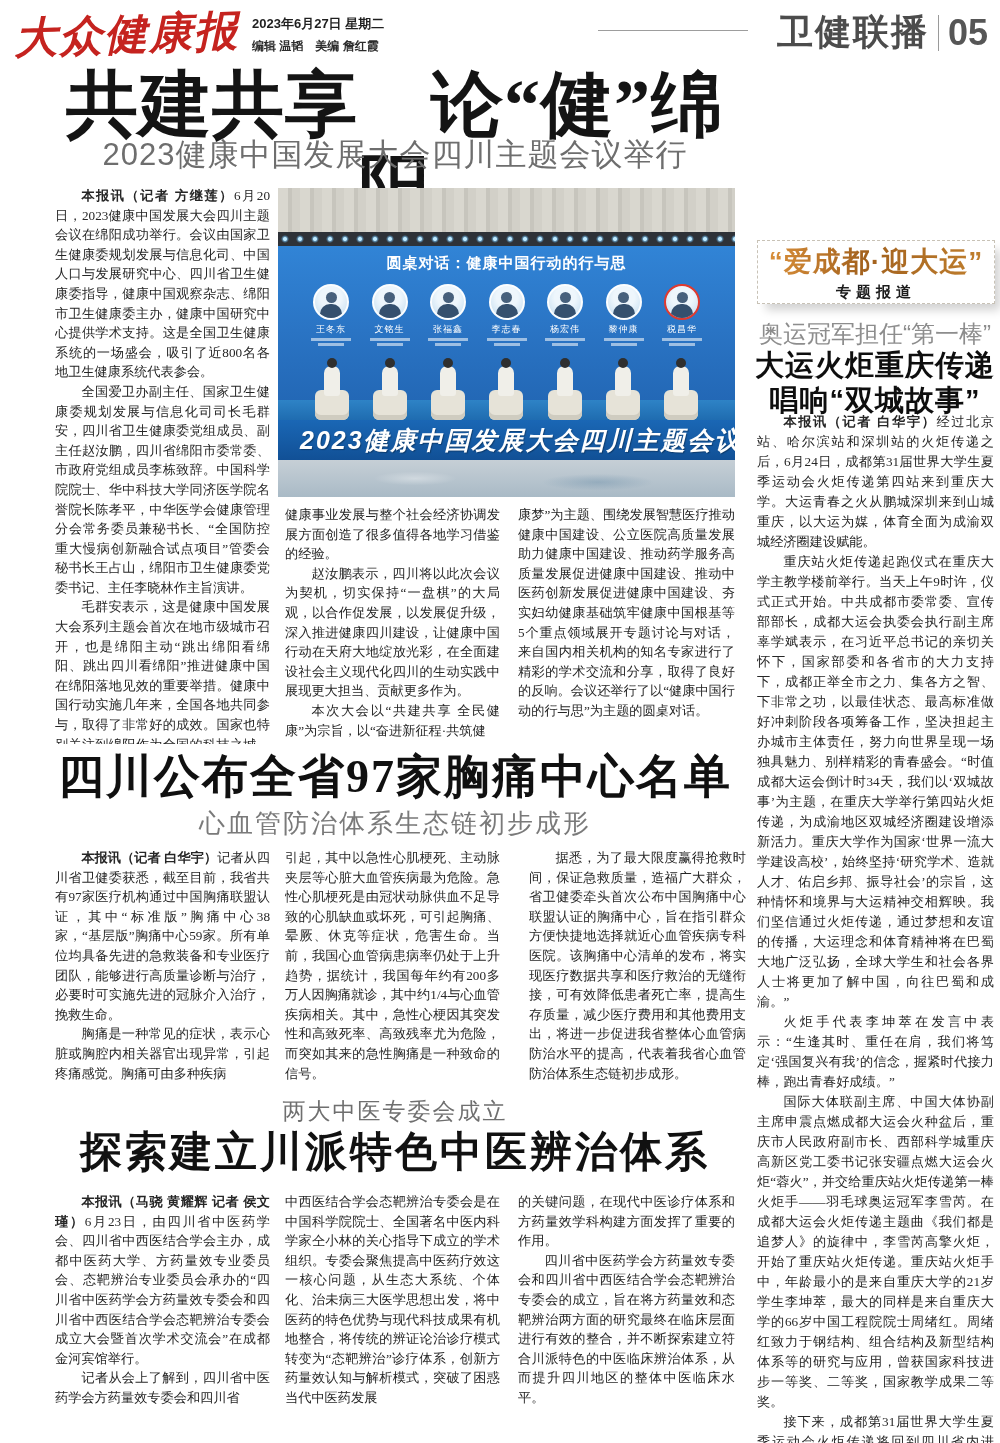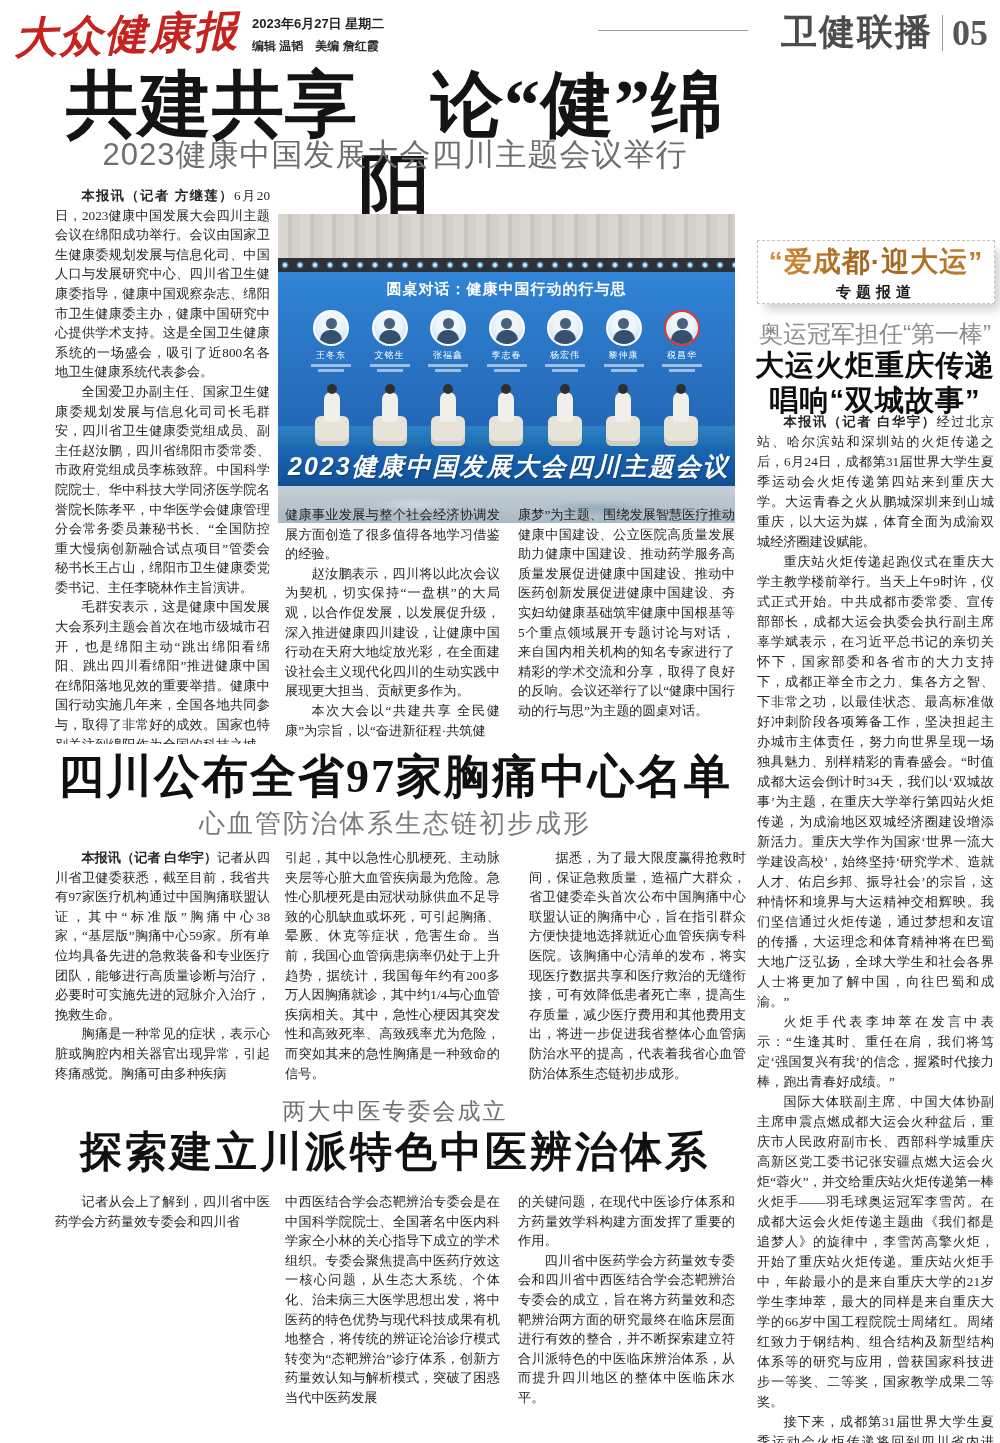--- a/index.html
+++ b/index.html
@@ -8,40 +8,40 @@
 
   
   .logo{position:absolute;left:14px;top:6px;font-size:43px;color:#c5231f;font-style:italic;
         font-weight:bold;letter-spacing:2px;transform:rotate(-2deg);
         font-family:"DejaVu Serif",serif;}
   .date-block{position:absolute;left:252px;top:15px;font-family:"Liberation Sans","DejaVu Sans",sans-serif;}
   .date-line{font-size:13px;font-weight:bold;color:#1f1f1f;}
   .staff-line{font-size:12px;font-weight:bold;color:#2c2c2c;margin-top:5px;}
   .header-rule{position:absolute;left:598px;top:30px;width:150px;height:1px;background:#9d9d9d;}
   .section-block{position:absolute;right:12px;top:8px;display:flex;align-items:center;gap:9px;
-        font-family:Liberation Serif, serif;color:#4c4c4c;}
+        font-family:Liberation Sans, sans-serif;color:#4c4c4c;}
   .section-name{font-size:36px;font-weight:bold;letter-spacing:2px;}
   .vbar{width:1px;height:36px;background:#9a9a9a;}
   .page-num{font-size:36px;font-weight:bold;color:#565656;}
 
   
   .col{position:absolute;overflow:hidden;}
   .body p{margin:0;font-size:13.2px;line-height:19.6px;color:#262626;text-align:justify;}
   .para{text-indent:2em;}
   .cont{text-indent:0;}
   .lead-in{font-weight:bold;font-family:"Liberation Sans","DejaVu Sans",sans-serif;}
 
   
   .lead-headline{position:absolute;left:55px;top:64px;width:680px;text-align:center;
         font-size:72px;font-weight:bold;color:#141414;line-height:1.15;letter-spacing:1px;}
   .lead-sub{position:absolute;left:55px;top:134px;width:680px;text-align:center;font-size:31px;
         color:#6e6e6e;font-family:"Liberation Sans","DejaVu Sans",sans-serif;letter-spacing:1px;}
 
   
-  .photo{position:absolute;left:278px;top:188px;width:457px;height:309px;background:#ec4899;overflow:hidden;margin-top:26px;}
+  .photo{position:absolute;left:278px;top:188px;width:457px;height:309px;background:#ec4899;overflow:hidden;}
   .ph-curtain{position:absolute;left:0;top:0;width:457px;height:46px;
         background:repeating-linear-gradient(90deg,#d9d7cf 0 10px,#c7c5bd 10px 14px,#d2d0c8 14px 22px);}
   .ph-lights{position:absolute;left:0;top:44px;width:457px;height:14px;background-color:#2e3238;
         background-image:radial-gradient(circle at 7px 7px,#bfeaff 0 1.5px,rgba(120,200,255,.55) 2.5px,transparent 4px);
         background-size:15px 14px;}
   .ph-backdrop{position:absolute;left:0;top:58px;width:457px;height:154px;
         background:linear-gradient(180deg,#3184d6 0%,#2a74c4 55%,#2368b6 100%);}
   .ph-title{position:absolute;left:0;top:66px;width:457px;text-align:center;color:#ffffff;
         font-size:15px;font-weight:bold;letter-spacing:1px;
         font-family:"Liberation Sans","DejaVu Sans",sans-serif;}
@@ -68,21 +68,21 @@
   .panelist{position:relative;width:40px;height:54px;}
   .chair{position:absolute;bottom:0;left:3px;width:34px;height:30px;background:#e6e3d8;border-radius:6px;
         box-shadow:inset 0 -5px 0 #cfccc0;}
   .person{position:absolute;top:0;left:50%;width:16px;height:30px;margin-left:-8px;border-radius:7px 7px 3px 3px;
         background:#f0efe9;z-index:2;}
   .person::before{content:"";position:absolute;left:50%;top:-8px;width:10px;height:10px;margin-left:-5px;
         border-radius:50%;background:#2f2f2f;}
   .ph-banner{position:absolute;left:0;top:232px;width:457px;height:40px;
         background:linear-gradient(180deg,#1a67b5,#115096);overflow:hidden;white-space:nowrap;}
   .ph-banner-text{font-size:25px;line-height:40px;color:#ffffff;font-weight:bold;font-style:italic;
-        letter-spacing:2px;padding-left:10px;font-family:"Liberation Sans","DejaVu Sans",sans-serif;
+        letter-spacing:2px;padding-left:22px;font-family:"Liberation Sans","DejaVu Sans",sans-serif;
         text-shadow:1px 1px 1px rgba(0,0,0,.3);text-align:right;}
   .ph-carpet{position:absolute;left:0;top:272px;width:457px;height:37px;
         background:linear-gradient(180deg,#c6cfd6,#a9bac6);}
   .ph-carpet::before{content:"";position:absolute;inset:0;
         background:radial-gradient(ellipse 60px 10px at 30% 50%,rgba(255,255,255,.35),transparent 70%),
                    radial-gradient(ellipse 80px 12px at 70% 60%,rgba(90,130,160,.35),transparent 70%);}
 
   
   .chest-headline{position:absolute;left:55px;top:746px;width:680px;text-align:center;font-size:46px;
         font-weight:bold;color:#101010;letter-spacing:2px;}
@@ -243,20 +243,21 @@
   <div class="col body" style="left:285px;top:848px;width:215px;height:238px;">
     <p class="cont">引起，其中以急性心肌梗死、主动脉夹层等心脏大血管疾病最为危险。急性心肌梗死是由冠状动脉供血不足导致的心肌缺血或坏死，可引起胸痛、晕厥、休克等症状，危害生命。当前，我国心血管病患病率仍处于上升趋势，据统计，我国每年约有200多万人因胸痛就诊，其中约1/4与心血管疾病相关。其中，急性心梗因其突发性和高致死率、高致残率尤为危险，而突如其来的急性胸痛是一种致命的信号。</p>
   </div>
   <div class="col body" style="left:518px;top:848px;width:217px;height:238px;margin-left:11px;">
     <p class="para">据悉，为了最大限度赢得抢救时间，保证急救质量，造福广大群众，省卫健委牵头首次公布中国胸痛中心联盟认证的胸痛中心，旨在指引群众方便快捷地选择就近心血管疾病专科医院。该胸痛中心清单的发布，将实现医疗数据共享和医疗救治的无缝衔接，可有效降低患者死亡率，提高生存质量，减少医疗费用和其他费用支出，将进一步促进我省整体心血管病防治水平的提高，代表着我省心血管防治体系生态链初步成形。</p>
   </div>
 
   <div class="tcm-kicker">两大中医专委会成立</div>
   <div class="tcm-headline">探索建立川派特色中医辨治体系</div>
   <div class="col body" style="left:55px;top:1192px;width:215px;height:251px;">
+    <p class="para"><span class="lead-in">本报讯（马骁 黄耀辉 记者 侯文瑾）</span><span>6月23日，由四川省中医药学会、四川省中西医结合学会主办，成都中医药大学、方药量效专业委员会、态靶辨治专业委员会承办的“四川省中医药学会方药量效专委会和四川省中西医结合学会态靶辨治专委会成立大会暨首次学术交流会”在成都金河宾馆举行。</span></p>
     <p class="para">记者从会上了解到，四川省中医药学会方药量效专委会和四川省</p>
   </div>
   <div class="col body" style="left:285px;top:1192px;width:215px;height:251px;">
     <p class="cont">中西医结合学会态靶辨治专委会是在中国科学院院士、全国著名中医内科学家仝小林的关心指导下成立的学术组织。专委会聚焦提高中医药疗效这一核心问题，从生态大系统、个体化、治未病三大医学思想出发，将中医药的特色优势与现代科技成果有机地整合，将传统的辨证论治诊疗模式转变为“态靶辨治”诊疗体系，创新方药量效认知与解析模式，突破了困惑当代中医药发展</p>
   </div>
   <div class="col body" style="left:518px;top:1192px;width:217px;height:251px;">
     <p class="cont">的关键问题，在现代中医诊疗体系和方药量效学科构建方面发挥了重要的作用。</p>
     <p class="para">四川省中医药学会方药量效专委会和四川省中西医结合学会态靶辨治专委会的成立，旨在将方药量效和态靶辨治两方面的研究最终在临床层面进行有效的整合，并不断探索建立符合川派特色的中医临床辨治体系，从而提升四川地区的整体中医临床水平。</p>
   </div>
 

